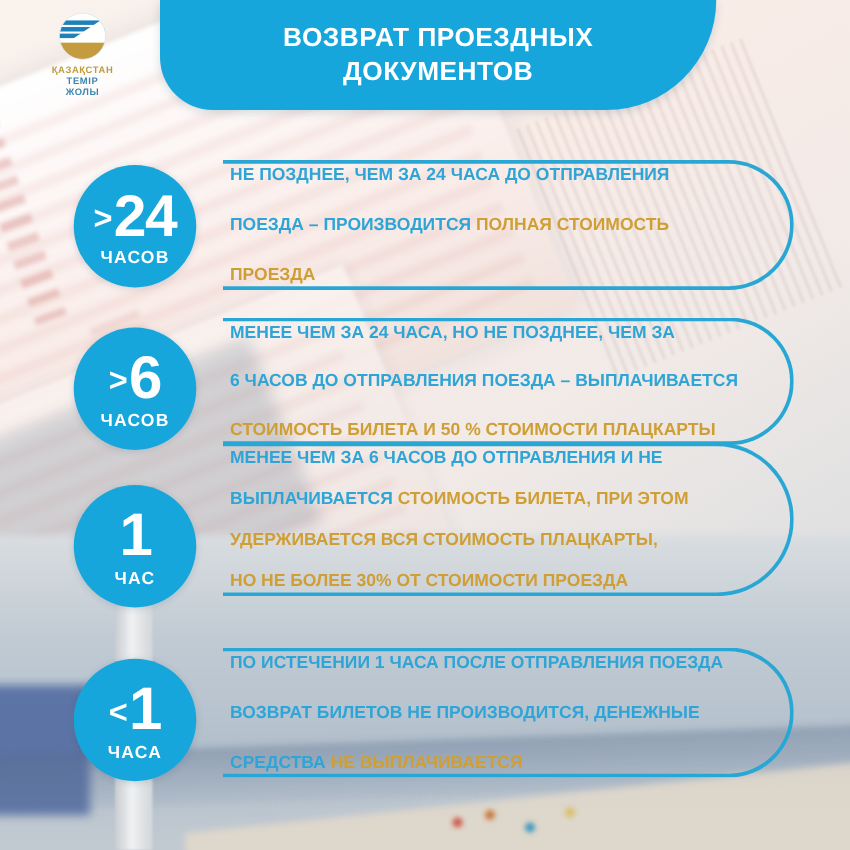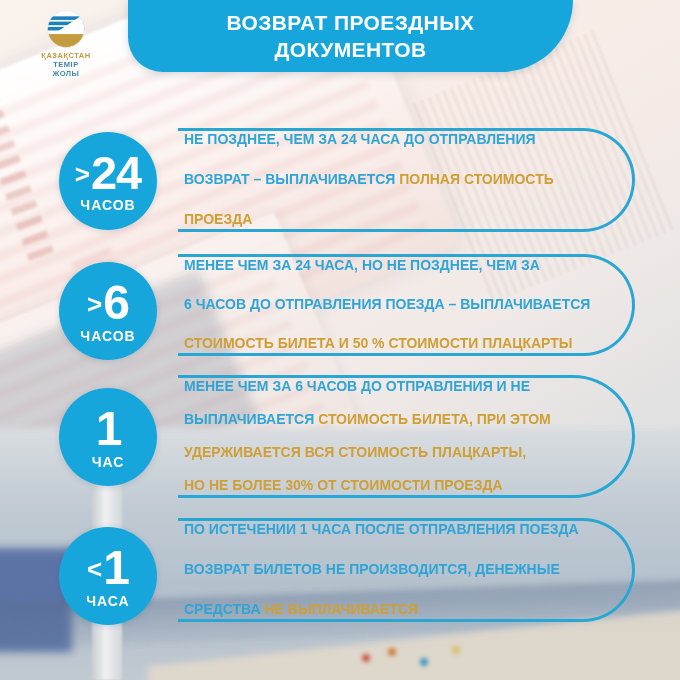--- a/index.html
+++ b/index.html
@@ -50,21 +50,21 @@
     background:linear-gradient(90deg,#c8cdd2,#f0f1f2 45%,#d1d6da);filter:blur(1px);}
 
   
   .logo{position:absolute;left:30px;top:10px;width:72px;text-align:center;z-index:6;}
   .logo svg{display:block;margin:0 auto;}
   .logo-text{font-weight:bold;letter-spacing:.5px;line-height:9px;margin-top:3px;}
   .logo-l1{font-size:7.5px;color:#bf9a3e;}
   .logo-l2,.logo-l3{font-size:7.5px;color:#3d87ae;}
 
   
-  .banner{position:absolute;left:128px;top:0;width:445px;height:72px;z-index:5;
+  .banner{position:absolute;left:128px;top:0;width:445px;height:88px;z-index:5;
     background:#17a6db;border-radius:0 0 100px 48px;
     display:flex;flex-direction:column;align-items:center;justify-content:center;
     box-shadow:0 2px 8px rgba(30,80,110,.18);}
   .banner .t{color:#fff;font-weight:bold;font-size:21px;line-height:27px;
     letter-spacing:.4px;text-align:center;}
 
   
   .badge{position:absolute;left:59px;width:98px;height:98px;border-radius:50%;
     background:#17a6db;color:#fff;z-index:4;
     display:flex;flex-direction:column;align-items:center;justify-content:center;
@@ -73,21 +73,21 @@
   .badge .prefix{font-size:26px;font-weight:bold;margin-right:1px;transform:translateY(1px);}
   .badge .value{font-size:48px;font-weight:bold;letter-spacing:-1px;}
   .badge--sm .value{font-size:47px;}
   .badge .unit{font-size:14px;font-weight:bold;letter-spacing:1px;margin-top:1px;}
   .b1{top:132px;} .b2{top:262px;} .b3{top:388px;} .b4{top:527px;}
 
   .capsule{position:absolute;left:178px;width:457px;box-sizing:border-box;z-index:3;
     border:3px solid #28a7d4;border-left:0;border-radius:0 62px 62px 0;
     display:flex;flex-direction:column;justify-content:space-between;padding-left:6px;}
   .c1{top:128px;height:104px;} .c2{top:254px;height:102px;}
-  .c3{top:375px;height:123px;} .c4{top:518px;height:104px;}
+  .c3{top:354px;height:123px;} .c4{top:518px;height:104px;}
   .tline{white-space:nowrap;font-size:14px;font-weight:bold;line-height:17.6px;}
   .seg-blue{color:#2ea5d6;} .seg-gold{color:#cf9f35;}
 </style>
 </head>
 <body>
 
 <div id="canvas">
 
   <div class="bg">
     <div class="bg-top"></div>
@@ -144,21 +144,21 @@
 
   <div class="badge badge--sm b1">
     <div class="top">
       <span class="prefix">&gt;</span>
       <span class="value">24</span>
     </div>
     <div class="unit">ЧАСОВ</div>
   </div>
   <div class="capsule c1">
       <div class="tline"><span class="seg-blue">НЕ ПОЗДНЕЕ, ЧЕМ ЗА 24 ЧАСА ДО ОТПРАВЛЕНИЯ</span></div>
-      <div class="tline"><span class="seg-blue">ВОЗВРАТ – ВЫПЛАЧИВАЕТСЯ </span><span class="seg-gold">ПОЛНАЯ СТОИМОСТЬ</span></div>
+      <div class="tline"><span class="seg-blue">ПОЕЗДА – ПРОИЗВОДИТСЯ </span><span class="seg-gold">ПОЛНАЯ СТОИМОСТЬ</span></div>
       <div class="tline"><span class="seg-gold">ПРОЕЗДА</span></div>
     </div>
 
   <div class="badge b2">
     <div class="top">
       <span class="prefix">&gt;</span>
       <span class="value">6</span>
     </div>
     <div class="unit">ЧАСОВ</div>
   </div>

